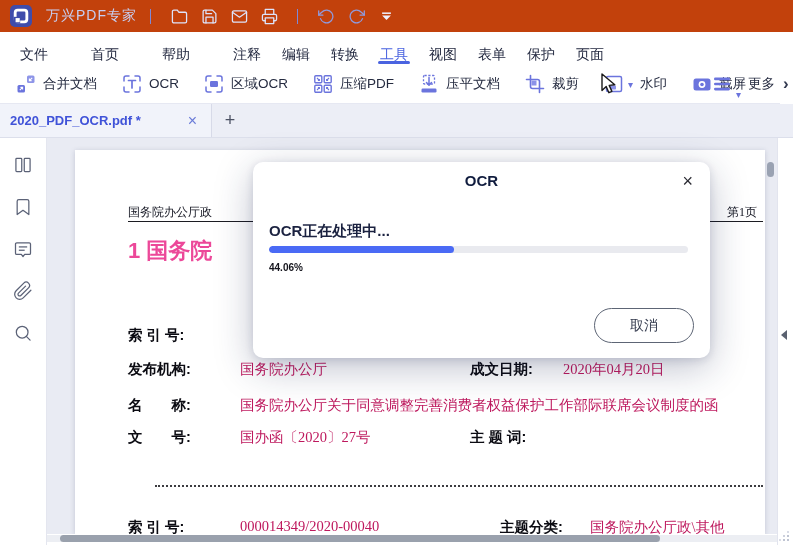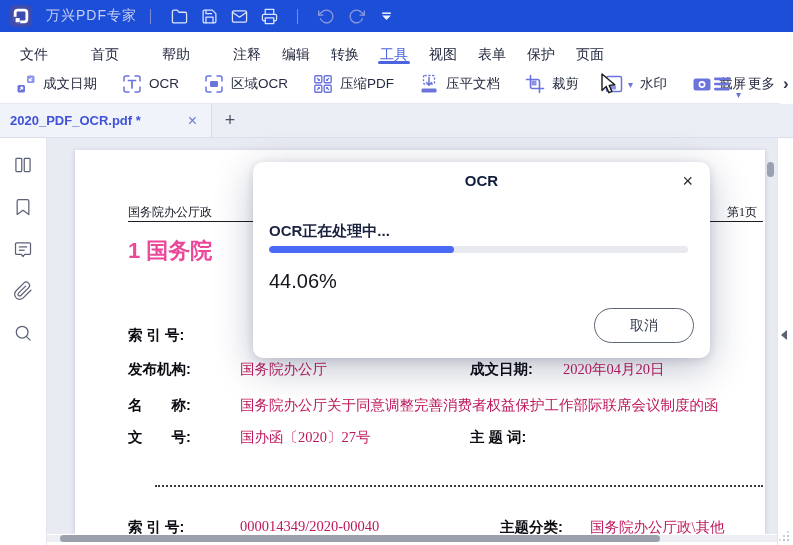--- a/index.html
+++ b/index.html
@@ -1,20 +1,20 @@
 <!DOCTYPE html>
 <html><head>
 <meta charset="utf-8">
 <style>
   * { margin:0; padding:0; box-sizing:border-box; }
   html,body { width:793px; height:545px; overflow:hidden; }
   body { font-family:"Liberation Sans","DejaVu Sans",sans-serif; position:relative; background:#fff; }
 
   
-  .titlebar { height:32px; background:#1d4ed8; display:flex; align-items:center; padding:0 10px; }
+  .titlebar { height:32px; background:#c2410c; display:flex; align-items:center; padding:0 10px; }
   .logo { width:22px; height:22px; border-radius:5px; background:#3f4cab; display:flex; align-items:center; justify-content:center; }
   .app-title { color:#c7cef1; font-size:14px; margin-left:14px; letter-spacing:1px; }
   .tb-sep { width:1px; height:15px; background:#7e89d9; margin:0 13px; }
   .tb-icon { width:30px; height:26px; display:flex; align-items:center; justify-content:center; cursor:default; }
 
   
   .menubar { height:32px; background:#fff; display:flex; align-items:flex-end; padding-left:18px; font-size:14px; color:#232940; }
   .menu-item { display:flex; align-items:center; padding:0 2px; margin-right:17px; position:relative; }
   .menu-item.wide { margin-right:39px; }
   .menu-item.active { color:#4a63e0; }
@@ -60,21 +60,21 @@
   .strip-handle { position:absolute; left:3px; top:192px; width:0; height:0; border-top:5px solid transparent; border-bottom:5px solid transparent; border-right:6px solid #5a6170; }
   .grip { position:absolute; right:4px; bottom:4px; width:2px; height:2px; background:#bfc4d2; box-shadow:-4px 0 0 #bfc4d2, 0 -4px 0 #bfc4d2, -4px -4px 0 #cdd1dd, -8px 0 0 #d9dce6, 0 -8px 0 #d9dce6; }
 
   
   .dialog { position:absolute; left:253px; top:162px; width:457px; height:196px; background:#fff; border-radius:10px; box-shadow:0 10px 38px rgba(25,35,80,.28), 0 2px 8px rgba(25,35,80,.14); z-index:40; }
   .dialog-title { position:absolute; top:10px; left:0; right:0; text-align:center; font-weight:bold; font-size:15px; color:#101c3e; }
   .dialog-close { position:absolute; right:13px; top:7px; font-size:18px; color:#2b2b33; padding:2px 4px; }
   .dialog-status { position:absolute; left:16px; top:60px; font-weight:bold; font-size:15px; color:#1b2240; }
   .ptrack { position:absolute; left:16px; right:22px; top:84px; height:7px; border-radius:4px; background:#e9eaef; overflow:hidden; }
   .pfill { height:100%; border-radius:4px; background:#4a6af5; width:0; }
-  .dialog-percent { position:absolute; left:16px; top:108px; font-weight:normal; font-size:20px; color:#14141c; }
+  .dialog-percent { position:absolute; left:16px; top:100px; font-weight:bold; font-size:10px; color:#14141c; }
   .cancel-btn { position:absolute; right:16px; top:146px; width:100px; height:35px; border:1px solid #5d6575; border-radius:18px; background:#fff; display:flex; align-items:center; justify-content:center; font-size:14px; color:#343b4e; }
 
   .cursor { position:absolute; left:598px; top:72px; z-index:70; }
 
   svg { display:block; }
 </style>
 </head>
 <body>
 
 <div class="titlebar">
@@ -150,21 +150,21 @@
 <div class="toolbar">
   <div class="tool">
     <span>
       <svg width="20" height="20" viewBox="0 0 20 20">
           <rect x="11" y="1.5" width="7.5" height="7.5" rx="1.5" fill="#8e95e8"></rect>
           <rect x="1.5" y="11" width="7.5" height="7.5" rx="1.5" fill="#6b74dd"></rect>
           <path d="M16.2 3.8L13.4 6.6M13.4 4.4v2.2h2.2" stroke="#fff" stroke-width="1.1" fill="none"></path>
           <path d="M3.8 16.2L6.6 13.4M6.6 15.6v-2.2H4.4" stroke="#fff" stroke-width="1.1" fill="none"></path>
         </svg>
     </span>
-    <span class="tlabel">成文日期</span>
+    <span class="tlabel">合并文档</span>
   </div>
   <div class="tool">
     <span>
       <svg width="20" height="20" viewBox="0 0 20 20" fill="none" stroke="#6b74dd" stroke-width="1.5" stroke-linecap="round">
           <path d="M7 2H4a2 2 0 0 0-2 2v3M13 2h3a2 2 0 0 1 2 2v3M18 13v3a2 2 0 0 1-2 2h-3M2 13v3a2 2 0 0 0 2 2h3"></path>
           <path d="M6.5 6.5h7M10 6.5V14" stroke-width="1.7"></path>
         </svg>
     </span>
     <span class="tlabel">OCR</span>
   </div>

